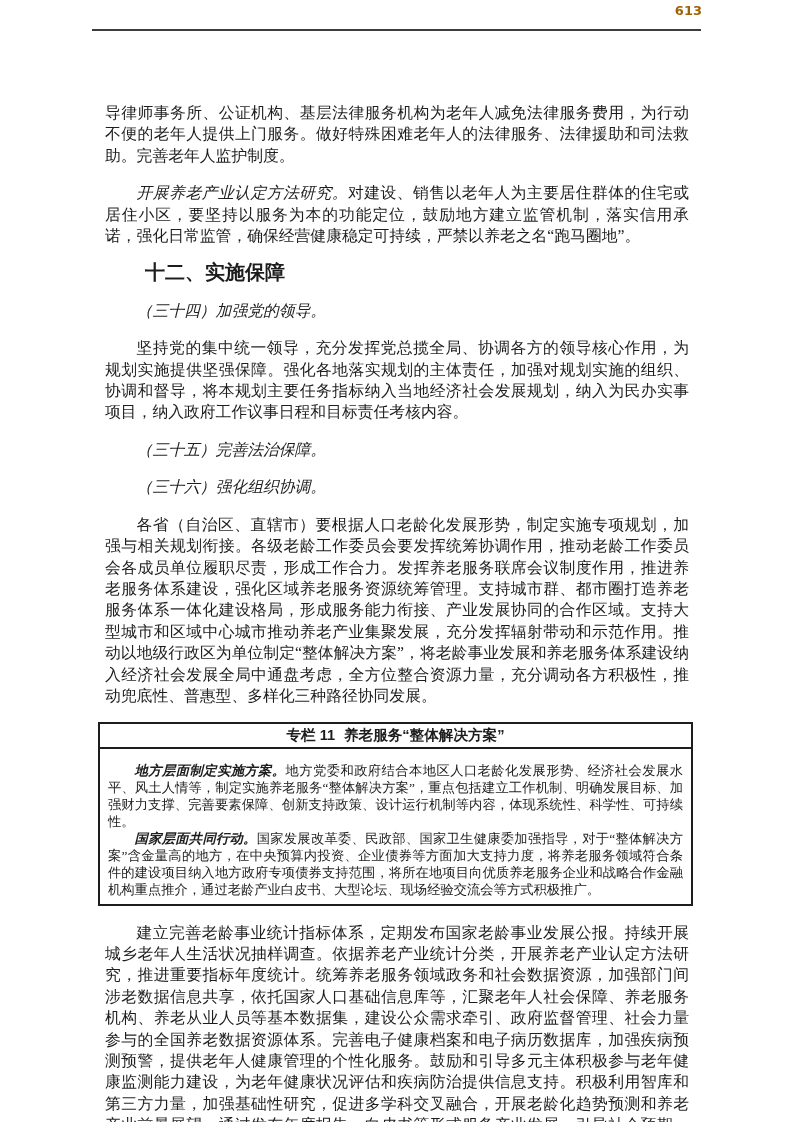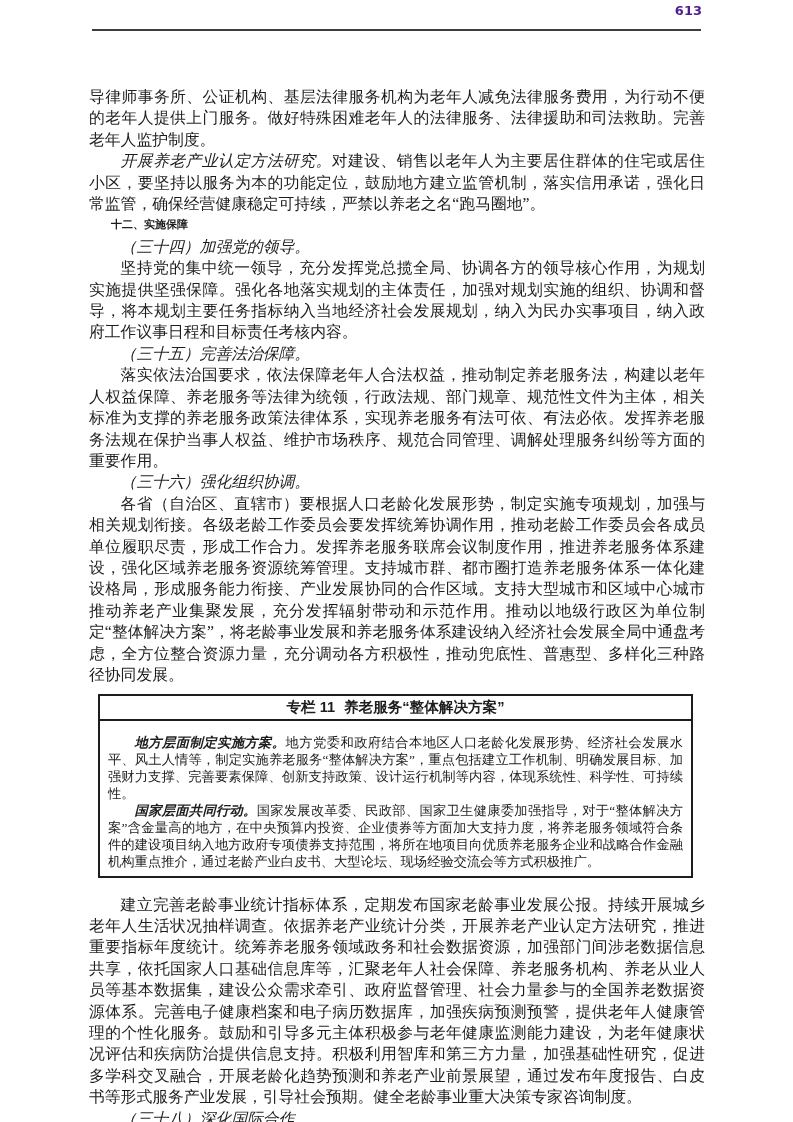--- a/index.html
+++ b/index.html
@@ -16,21 +16,21 @@
     color: #1d1d1d;
   }
 
   .page-number {
     position: absolute;
     top: 3px;
     right: 91px;
     font-family: "DejaVu Sans", "Liberation Sans", sans-serif;
     font-weight: 600;
     font-size: 13px;
-    color: #4c1d95;
+    color: #a16207;
     text-align: center;
   }
 
   .header-rule {
     position: absolute;
     top: 29px;
     left: 92px;
     width: 609px;
     height: 2px;
     background: #3d3d3d;
@@ -40,27 +40,27 @@
     position: absolute;
     top: 86px;
     left: 89px;
     width: 616px;
     font-size: 15.8px;
     line-height: 21.4px;
     text-align: justify;
     text-justify: inter-ideograph;
   }
 
-  .content p { margin: 0; text-indent: 2em; }
+  .content p { margin: 16px; text-indent: 2em; }
   .content p.continuation { text-indent: 0; }
 
   .heading-black {
     font-weight: bold;
     font-family: "Liberation Sans", "DejaVu Sans", sans-serif;
-    font-size: 11px;
+    font-size: 20px;
   }
 
   .kai { font-style: italic; }
   .lead-kai { font-style: italic; }
 
   .box {
     margin: 9px 12px 16px 9px;
     border: 2px solid #1d1d1d;
     background: #fff;
   }
@@ -100,21 +100,20 @@
     <p><span class="lead-kai">开展养老产业认定方法研究。</span><span>对建设、销售以老年人为主要居住群体的住宅或居住小区，要坚持以服务为本的功能定位，鼓励地方建立监管机制，落实信用承诺，强化日常监管，确保经营健康稳定可持续，严禁以养老之名“跑马圈地”。</span></p>
 
     <p class="heading-black">十二、实施保障</p>
 
     <p class="kai">（三十四）加强党的领导。</p>
 
     <p>坚持党的集中统一领导，充分发挥党总揽全局、协调各方的领导核心作用，为规划实施提供坚强保障。强化各地落实规划的主体责任，加强对规划实施的组织、协调和督导，将本规划主要任务指标纳入当地经济社会发展规划，纳入为民办实事项目，纳入政府工作议事日程和目标责任考核内容。</p>
 
     <p class="kai">（三十五）完善法治保障。</p>
 
-    <p>落实依法治国要求，依法保障老年人合法权益，推动制定养老服务法，构建以老年人权益保障、养老服务等法律为统领，行政法规、部门规章、规范性文件为主体，相关标准为支撑的养老服务政策法律体系，实现养老服务有法可依、有法必依。发挥养老服务法规在保护当事人权益、维护市场秩序、规范合同管理、调解处理服务纠纷等方面的重要作用。</p>
 
     <p class="kai">（三十六）强化组织协调。</p>
 
     <p>各省（自治区、直辖市）要根据人口老龄化发展形势，制定实施专项规划，加强与相关规划衔接。各级老龄工作委员会要发挥统筹协调作用，推动老龄工作委员会各成员单位履职尽责，形成工作合力。发挥养老服务联席会议制度作用，推进养老服务体系建设，强化区域养老服务资源统筹管理。支持城市群、都市圈打造养老服务体系一体化建设格局，形成服务能力衔接、产业发展协同的合作区域。支持大型城市和区域中心城市推动养老产业集聚发展，充分发挥辐射带动和示范作用。推动以地级行政区为单位制定“整体解决方案”，将老龄事业发展和养老服务体系建设纳入经济社会发展全局中通盘考虑，全方位整合资源力量，充分调动各方积极性，推动兜底性、普惠型、多样化三种路径协同发展。</p>
 
     <div class="box">
       <div class="box-header">
         <span class="box-label">专栏 11</span><span>养老服务“整体解决方案”</span>
       </div>
       <div class="box-body">

